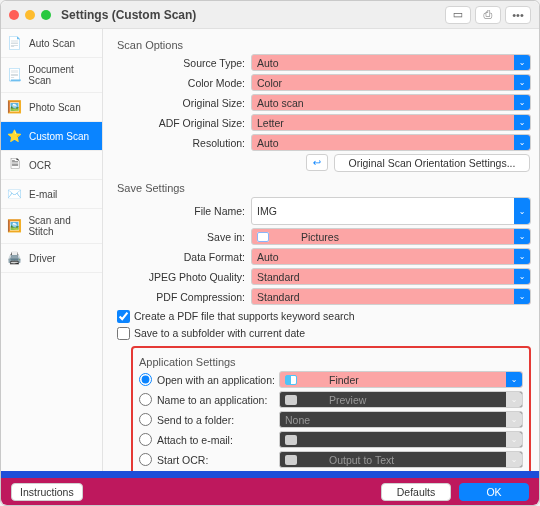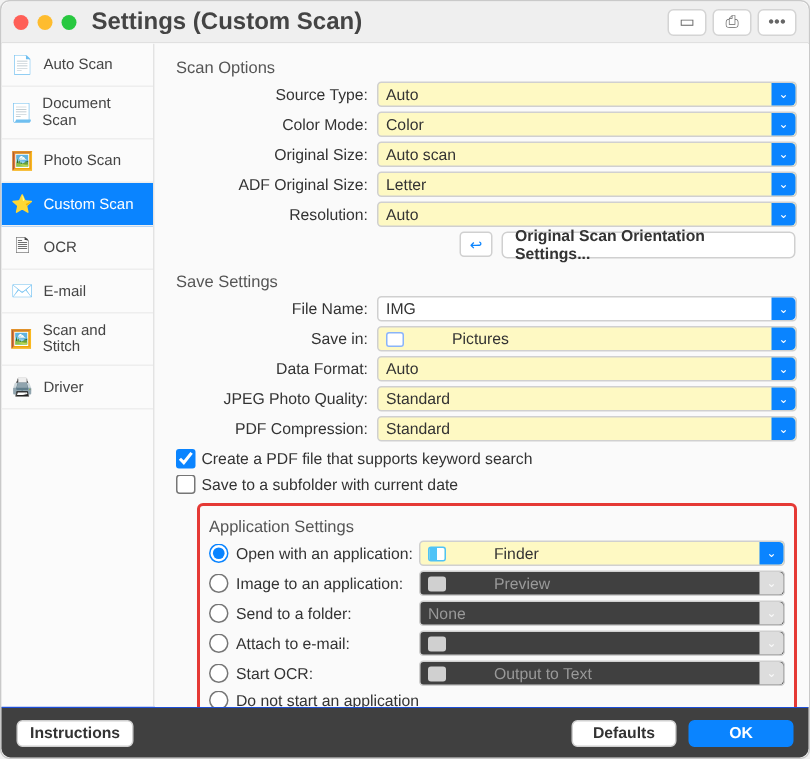--- a/index.html
+++ b/index.html
@@ -2,49 +2,49 @@
 <html><head>
 <meta charset="utf-8">
 <style>
 * { box-sizing: border-box; margin: 0; padding: 0; font-family: -apple-system, "Helvetica Neue", Arial, sans-serif; }
 body { background: #f2f2f2; width: 540px; height: 506px; overflow: hidden; font-size: 11px; color: #333; }
 .window { width: 540px; height: 506px; background: #fff; border: 1px solid #c9c9c9; border-radius: 6px; display: flex; flex-direction: column; }
 .titlebar { height: 28px; background: #efefef; border-bottom: 1px solid #e0e0e0; display: flex; align-items: center; padding: 0 8px; border-radius: 6px 6px 0 0; }
 .traffic { display: flex; gap: 6px; }
 .dot { width: 10px; height: 10px; border-radius: 50%; }
 .dot.red { background: #ff5f57; } .dot.yellow { background: #febc2e; } .dot.green { background: #28c840; }
-.title { margin-left: 10px; font-size: 16px; font-weight: 600; color: #444; }
+.title { margin-left: 10px; font-size: 12px; font-weight: 600; color: #444; }
 .tb-right { margin-left: auto; display: flex; gap: 4px; }
 .tb-btn { width: 26px; height: 18px; border: 1px solid #d4d4d4; border-radius: 4px; background: #fff; display: flex; align-items: center; justify-content: center; color: #666; font-size: 11px; }
 .body { flex: 1; display: flex; overflow: hidden; }
 .sidebar { width: 102px; background: #fbfbfb; border-right: 1px solid #e3e3e3; display: flex; flex-direction: column; }
 .side-item { display: flex; align-items: center; gap: 6px; padding: 6px 6px; cursor: pointer; font-size: 10px; color: #444; border-bottom: 1px solid #eee; }
 .side-item.sel { background: #0a84ff; color: #fff; }
 .side-icn { width: 16px; height: 16px; display: flex; align-items: center; justify-content: center; font-size: 12px; }
 .main { flex: 1; background: #fafafa; overflow-y: auto; padding: 6px 8px 0 8px; }
 .sect-title { font-size: 11px; color: #555; padding: 4px 0 3px 6px; }
 .row { display: flex; align-items: center; margin-bottom: 3px; }
 .lbl { width: 140px; text-align: right; padding-right: 6px; font-size: 10.5px; color: #333; }
-.dd { flex: 1; height: 17px; background: #fef9c3; border: 1px solid #d0d0d0; border-radius: 3px; display: flex; align-items: center; padding: 0 5px; position: relative; font-size: 10.5px; }
+.dd { flex: 1; height: 17px; background: #fca5a5; border: 1px solid #d0d0d0; border-radius: 3px; display: flex; align-items: center; padding: 0 5px; position: relative; font-size: 10.5px; }
 .dd.disabled { background: #404040; color: #999; }
 .dd-arrow { position: absolute; right: 0; top: 0; width: 16px; height: 100%; background: #0a84ff; border-radius: 0 3px 3px 0; display: flex; align-items: center; justify-content: center; color: #fff; font-size: 8px; }
 .dd.disabled .dd-arrow { background: #ddd; color: #f9f9f9; }
-.tf { flex: 1; height: 17px; border: 1px solid #d0d0d0; border-radius: 3px; padding: 0 5px; font-size: 10.5px; background: #fff; display: flex; align-items: center; position: relative; }
+.tf { flex: 1; height: 28px; border: 1px solid #d0d0d0; border-radius: 3px; padding: 0 5px; font-size: 10.5px; background: #fff; display: flex; align-items: center; position: relative; }
 .tf .dd-arrow{right:0;top:0;}
-.btn { height: 18px; border: 1px solid #d0d0d0; border-radius: 4px; background: #fff; font-size: 10.5px; display: flex; align-items: center; justify-content: center; padding: 0 8px; cursor: pointer; font-weight: bold; }
+.btn { height: 18px; border: 1px solid #d0d0d0; border-radius: 4px; background: #fff; font-size: 10.5px; display: flex; align-items: center; justify-content: center; padding: 0 8px; cursor: pointer; }
 .btn.primary { background: #0a84ff; color: #fff; border-color: #0a84ff; }
 .reset-row { display: flex; justify-content: flex-end; gap: 6px; margin: 2px 0 6px 0; padding-right:1px;}
 .reset-icn { width: 22px; height: 17px; border: 1px solid #d0d0d0; border-radius: 3px; background:#fff; display: flex; align-items: center; justify-content: center; color: #0a84ff; font-size: 10px; }
 .appbox { border: 2px solid #e53935; border-radius: 4px; padding: 4px 6px 6px 6px; margin-top: 4px; margin-left: 20px; }
 .radio-row { display: flex; align-items: center; margin-bottom: 3px; }
 .radio-left { width: 140px; display: flex; align-items: center; gap: 5px; font-size: 10.5px; }
 input[type=radio] { accent-color: #0a84ff; margin: 0; }
 input[type=checkbox] { accent-color: #0a84ff; margin: 0 4px 0 0; }
-.chk-row { display: flex; align-items: center; padding: 2px 0 2px 6px; font-size: 10.5px; }
-.footer { height: 34px; border-top: 1px solid #1d4ed8; display: flex; align-items: center; padding: 0 10px; gap: 8px; background: #404040; border-radius: 0 0 6px 6px;}
+.chk-row { display: flex; align-items: flex-start; padding: 2px 0 2px 6px; font-size: 10.5px; }
+.footer { height: 34px; border-top: 7px solid #1d4ed8; display: flex; align-items: center; padding: 0 10px; gap: 8px; background: #be185d; border-radius: 0 0 6px 6px;}
 .footer .spacer { flex: 1; }
 .icn-pic { width: 12px; height: 10px; display:inline-block; background: #fff; border-radius: 2px; margin-right: 4px; position:relative;}
 .icn-pic:before{content:"";position:absolute;inset:0;border:1px solid #8ab4f8;border-radius:2px;}
 .icn-finder{width:12px;height:10px;display:inline-block;background:linear-gradient(90deg,#4fc3f7 50%,#fff 50%);border-radius:2px;margin-right:4px;border:1px solid #4fc3f7;}
 .icn-preview{width:12px;height:10px;display:inline-block;border-radius:2px;margin-right:4px;background:#d0d0d0;}
 .dd-left-pad{display:flex;align-items:center;flex:1;gap:28px;}
 </style>
 </head>
 <body>
 
@@ -200,21 +200,21 @@
               <span class="dd-left-pad">
                 <span class="icn-finder"></span>
                 <span>Finder</span>
               </span>
               <span class="dd-arrow">⌄</span>
             </div>
         </div>
         <div class="radio-row">
           <div class="radio-left">
               <input type="radio" name="app" style="">
-              <span>Image to an application:</span>
+              <span>Name to an application:</span>
             </div>
           <div class="dd disabled">
               <span class="dd-left-pad">
                 <span class="icn-preview"></span>
                 <span>Preview</span>
               </span>
               <span class="dd-arrow">⌄</span>
             </div>
         </div>
         <div class="radio-row">

